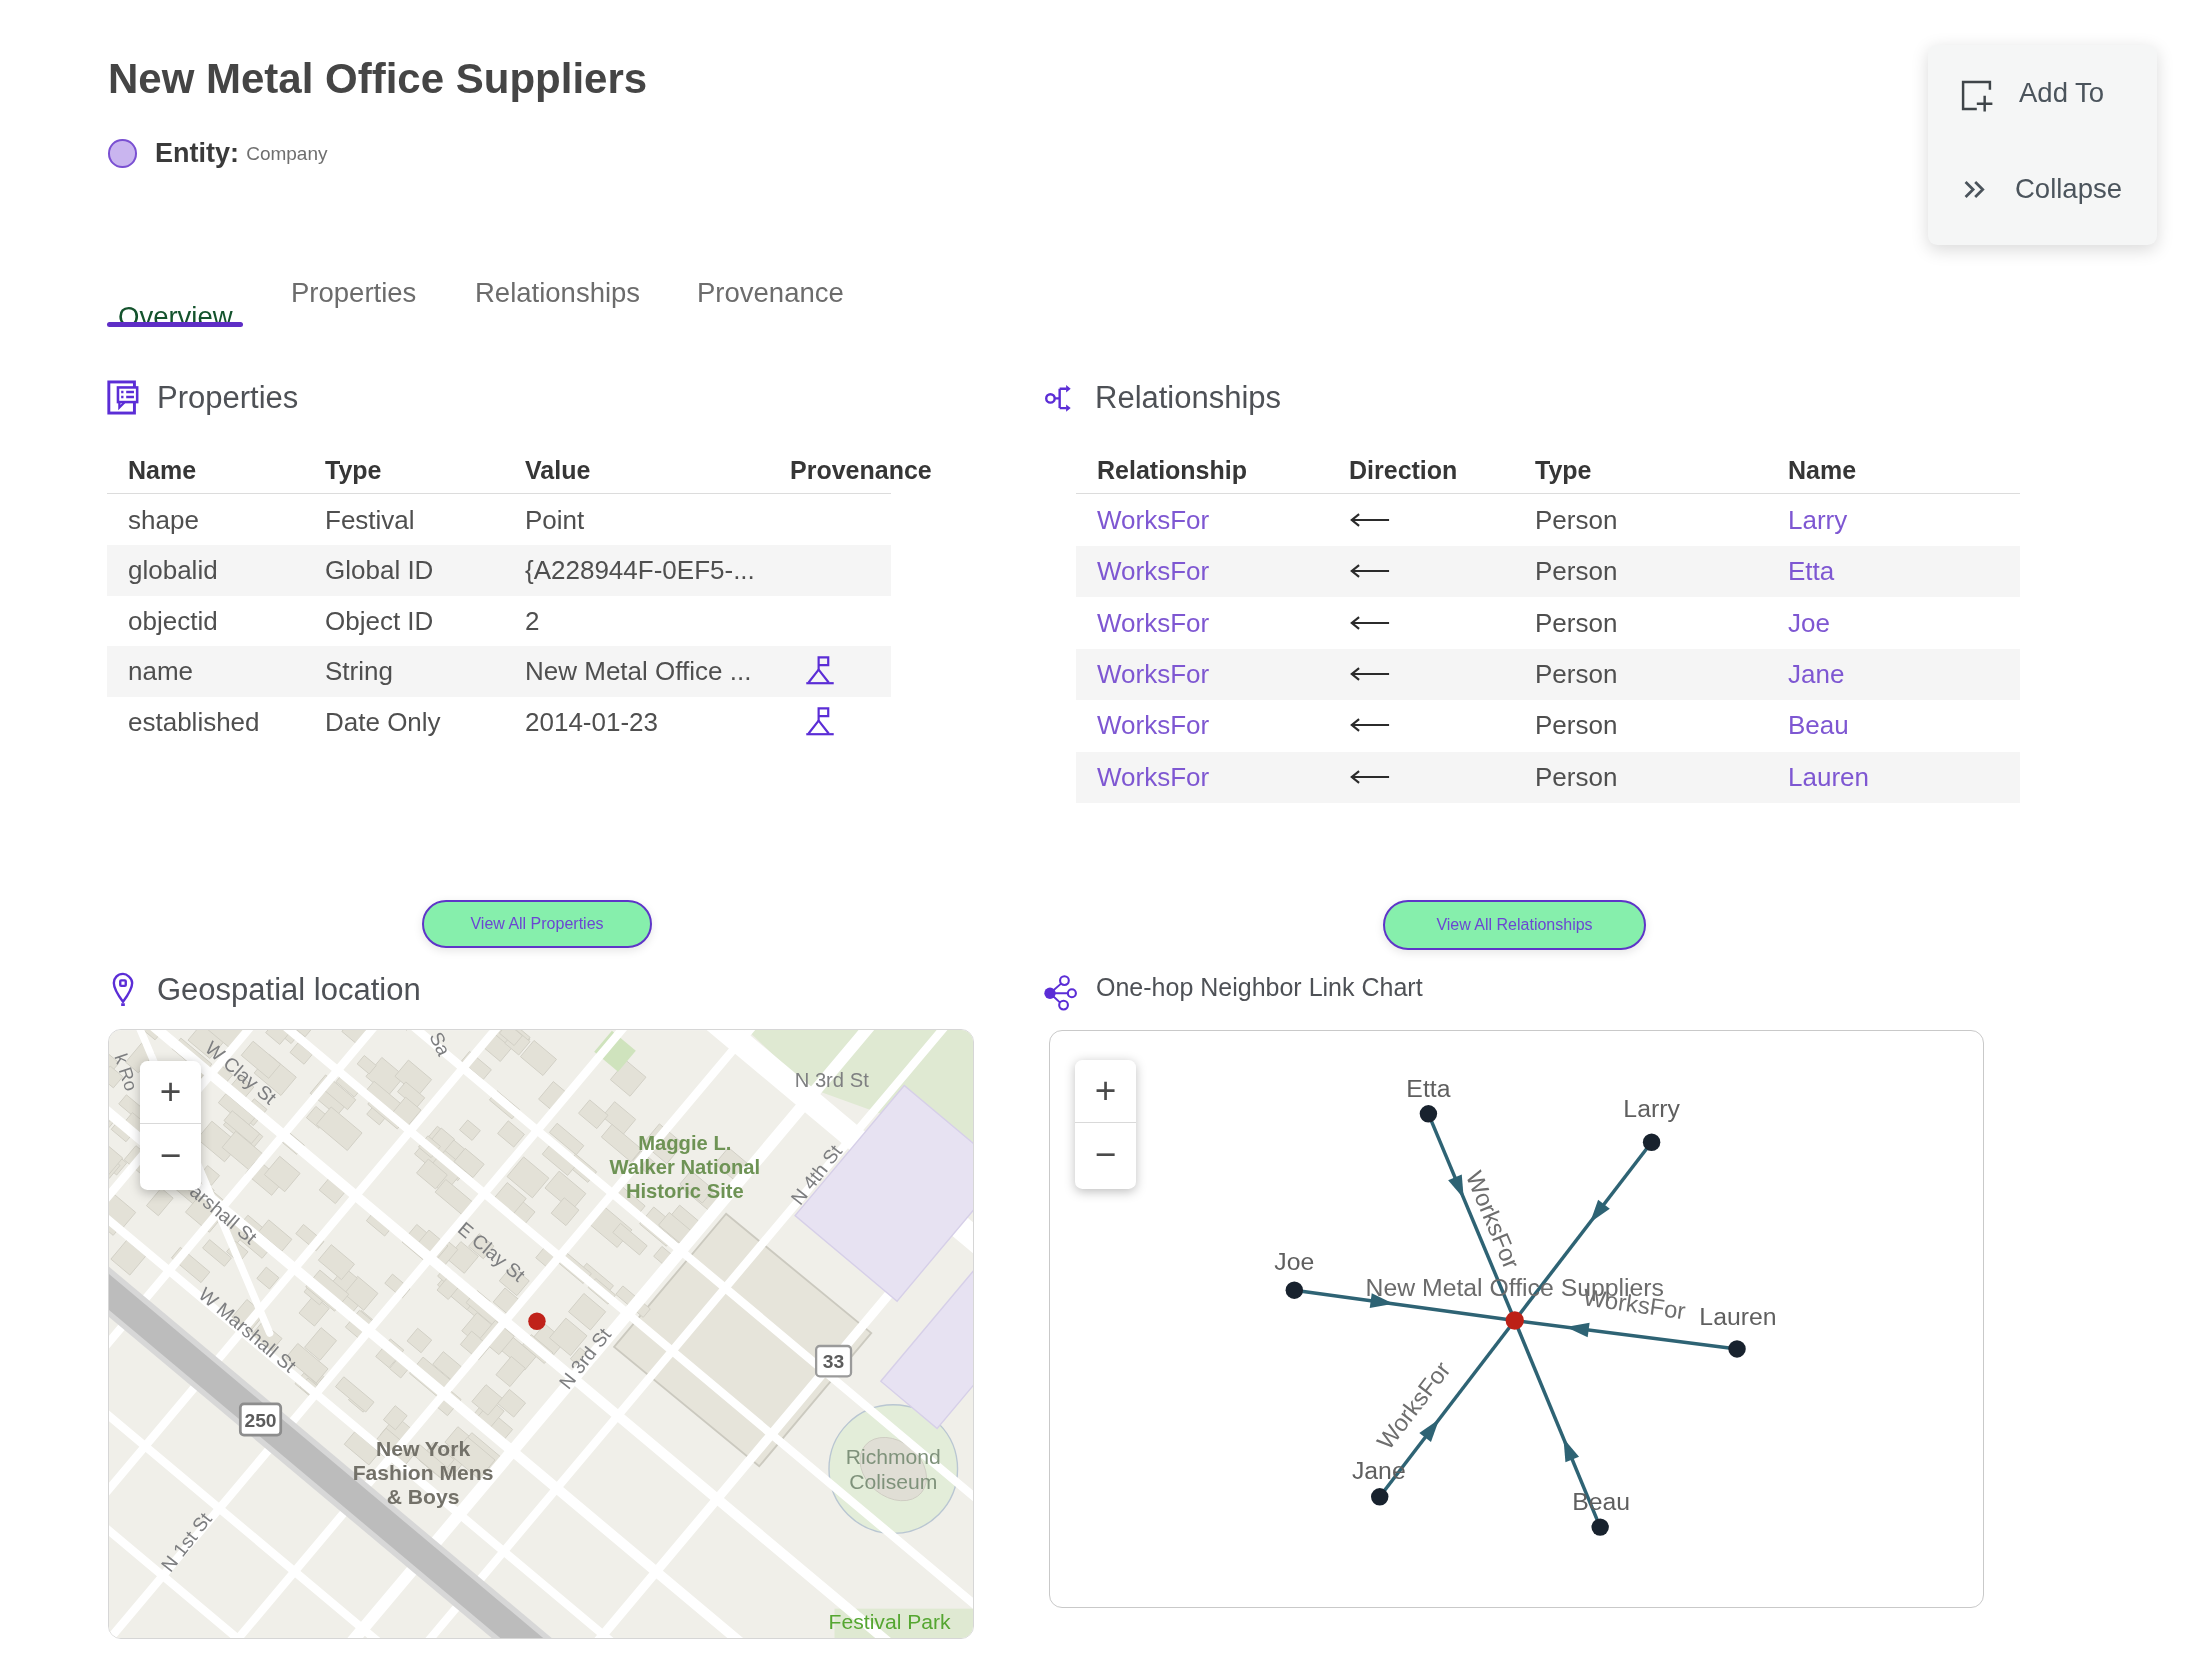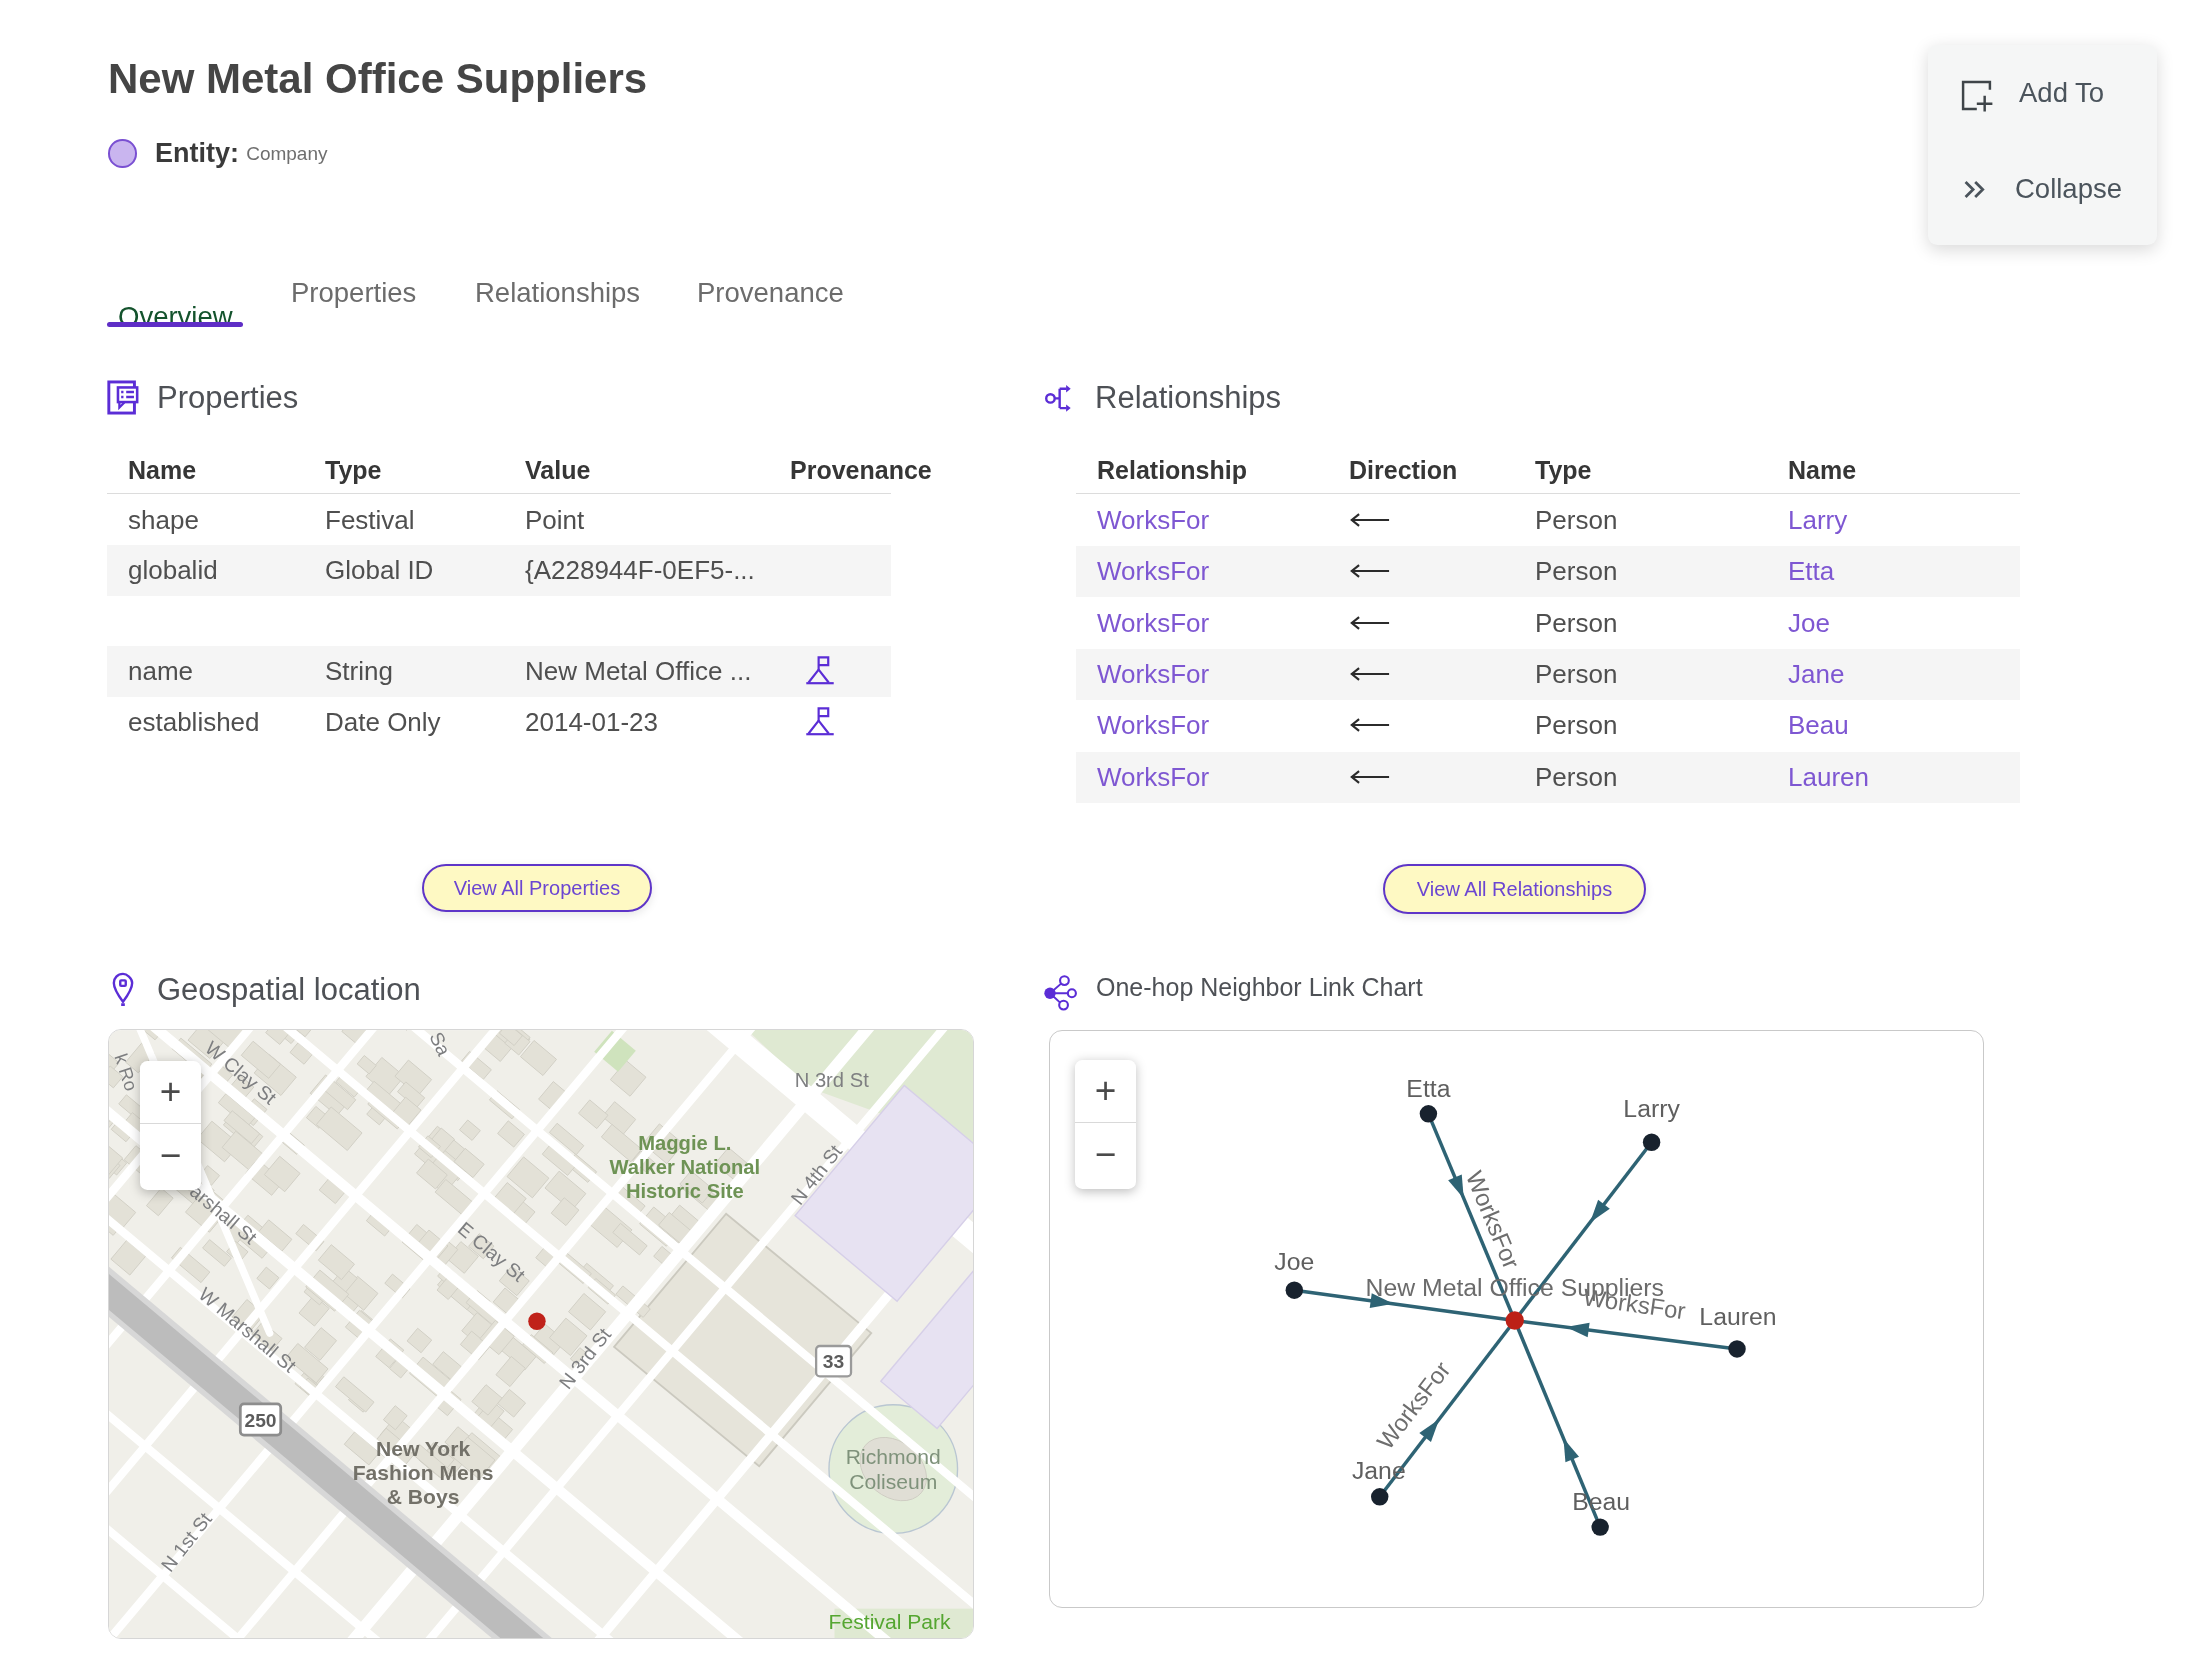--- a/index.html
+++ b/index.html
@@ -32,23 +32,23 @@
   .row { position:absolute; left:0; right:0; height:51px; line-height:51px; }
   .row.alt { background:#f5f5f5; }
   .tbl2 .row { height:51px; line-height:51px; }
   .c { position:absolute; top:0; white-space:nowrap; }
   .purp { color:#7e57d2; }
   .flagic { left:697px; top:9.2px; }
 
   .arr { display:inline-block; width:42px; height:20px; vertical-align:middle; margin-top:-3.7px;
          background:none; }
 
-  .vbtn { display:flex; align-items:center; justify-content:center; background:#fef9c3;
-          border:2.3px solid #5e35c8; border-radius:26px; color:#6b46d2; font-size:20px;
-          white-space:nowrap; box-shadow:0 2.8px 9.2px rgba(0,0,0,0.10); }
+  .vbtn { display:flex; align-items:center; justify-content:center; background:#86efac;
+          border:2.3px solid #5e35c8; border-radius:26px; color:#6b46d2; font-size:16px;
+          white-space:nowrap; box-shadow:0 2.8px 9.2px rgba(0,0,0,0.10);margin-top:36px; }
 
   .panel { border-radius:13px; overflow:hidden; }
   .mapp { left:108px; top:1029px; width:866px; height:610px; border:0.9px solid #d6d6d6; }
   .chartp { left:1049px; top:1030px; width:935px; height:578px; background:#fff; border:1.8px solid #c9c9c9; }
 
   .zoomctl { position:absolute; width:61px; height:129px; background:#fff; border-radius:7.3px;
              box-shadow:0 2.8px 11px rgba(0,0,0,0.25); z-index:5; }
   .zoomctl .zb { height:63px; display:flex; align-items:center; justify-content:center;
                  font-size:37px; color:#4a4a4a; font-weight:400; }
   .zoomctl .zb.top { border-bottom:1.8px solid #d9d9d9; }
@@ -103,20 +103,25 @@
     </div>
     <div class="row" style="top:49px;">
       <span class="c" style="left:21px;">shape</span>
         <span class="c" style="left:218px;">Festival</span>
         <span class="c" style="left:418px;">Point</span>
     </div>
     <div class="row alt" style="top:99px;">
       <span class="c" style="left:21px;">globalid</span>
         <span class="c" style="left:218px;">Global ID</span>
         <span class="c" style="left:418px;text-align:center;">{A228944F-0EF5-...</span>
+    </div>
+    <div class="row" style="top:150px;">
+      <span class="c" style="left:21px;">objectid</span>
+        <span class="c" style="left:218px;">Object ID</span>
+        <span class="c" style="left:418px;">2</span>
     </div>
     <div class="row alt" style="top:200px;">
       <span class="c" style="left:21px;">name</span>
         <span class="c" style="left:218px;">String</span>
         <span class="c" style="left:418px;">New Metal Office ...</span>
       <svg class="c flagic" width="32" height="33" viewBox="0 0 35 36" fill="none" stroke="#5b2dd6" stroke-width="2.4">
         <path d="M16 17 V2.5 H26.5 V11 H16"></path>
         <path d="M16 16 L27 30 M16 16 L5 30"></path>
         <path d="M2.5 30.8 H32.5"></path>
       </svg>

